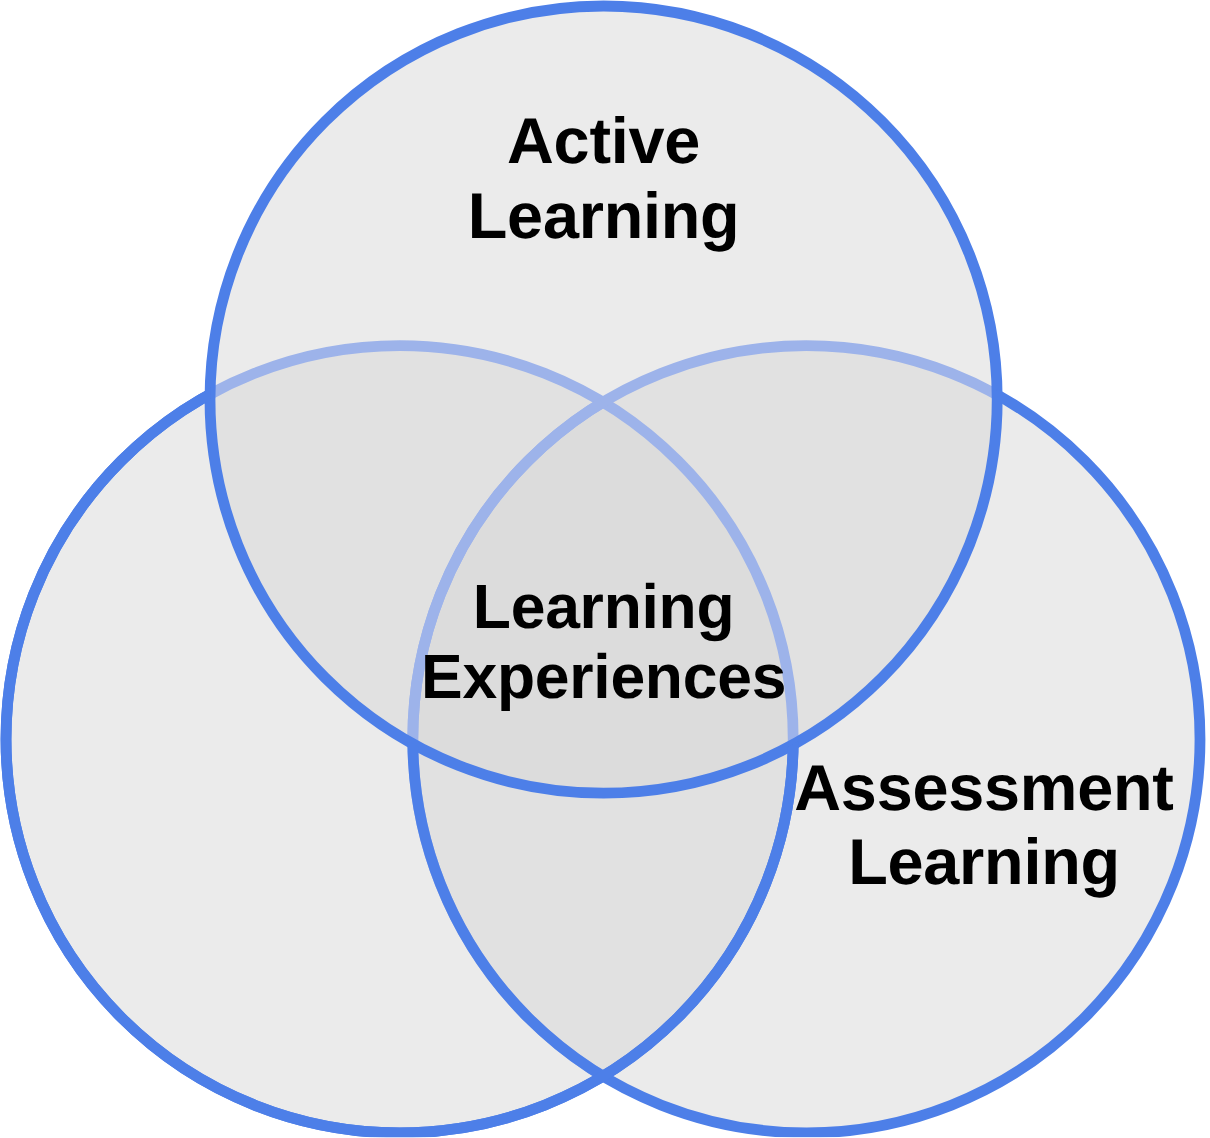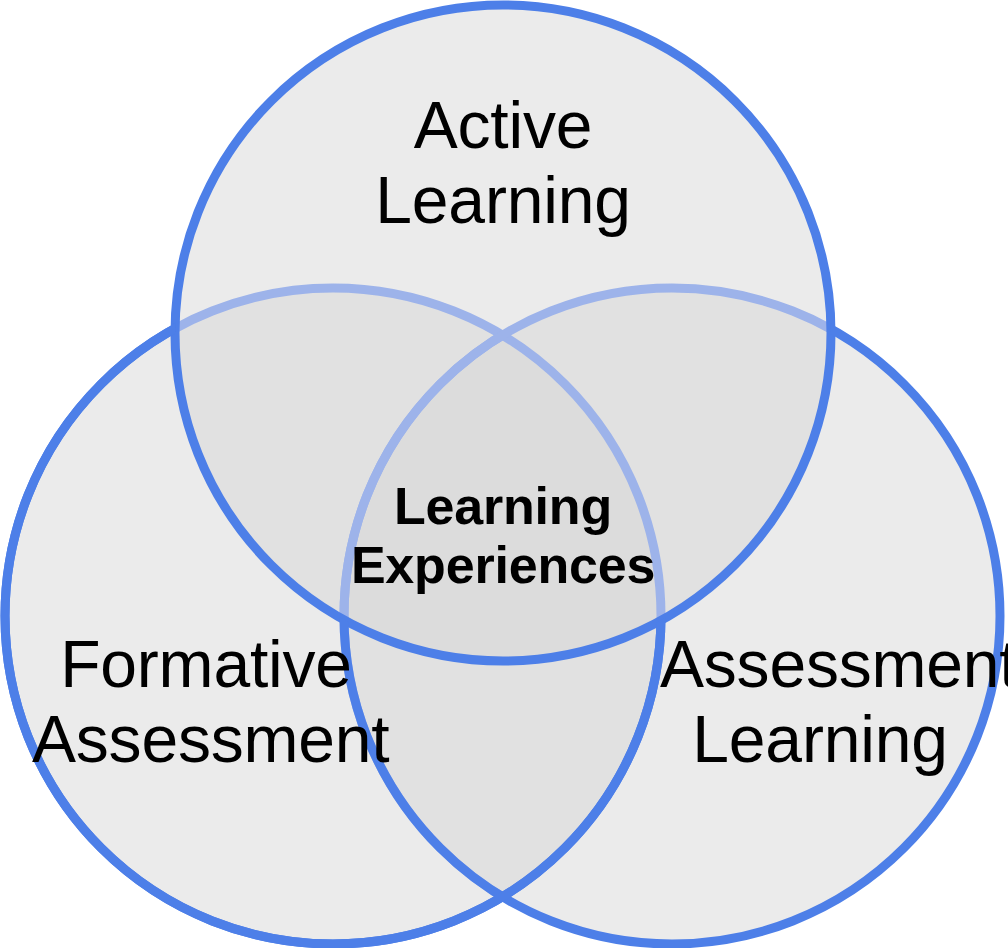--- a/index.html
+++ b/index.html
@@ -31,22 +31,22 @@
   .venn-label {
     position: absolute;
     text-align: center;
     color: #000000;
     line-height: 1.14;
     white-space: pre-line;
     font-family: "Liberation Sans", sans-serif;
     -webkit-font-smoothing: antialiased;
   }
   .label-outer {
-    font-size: 66px;
-    font-weight: 400;
+    font-size: 54px;
+    font-weight: 700;
     letter-spacing: -0.2px;
   }
   .label-center {
     font-size: 52px;
     font-weight: 700;
     letter-spacing: -0.2px;
   }
   #label-active-learning {
     left: 303px;
     top: 88px;
@@ -133,22 +133,20 @@
 
       <g mask="url(#mask-outside-top)">
         <circle cx="333" cy="616" r="328" stroke="#4d7fe8"></circle>
       </g>
     </g>
   </svg>
 
   <div class="venn-label label-outer" id="label-active-learning">Active
 Learning</div>
 
-  <div class="venn-label label-outer" id="label-formative-assessment">Formative
-Assessment</div>
 
   <div class="venn-label label-outer" id="label-inclusive-learning">Assessment
 Learning</div>
 
   <div class="venn-label label-center" id="label-learning-experiences">Learning
 Experiences</div>
 
 </div>
 
 </body></html>

